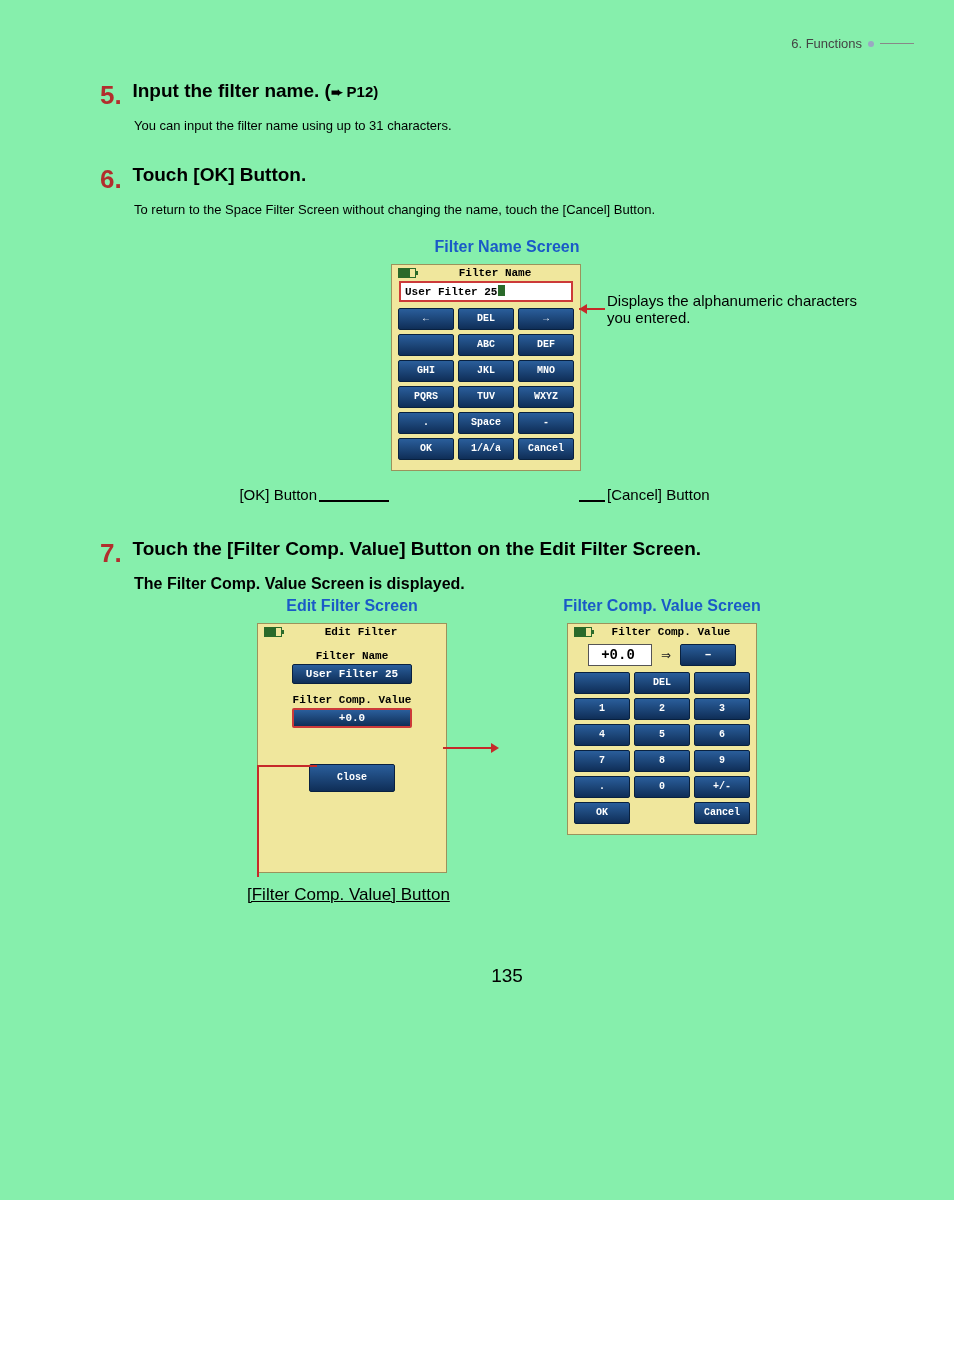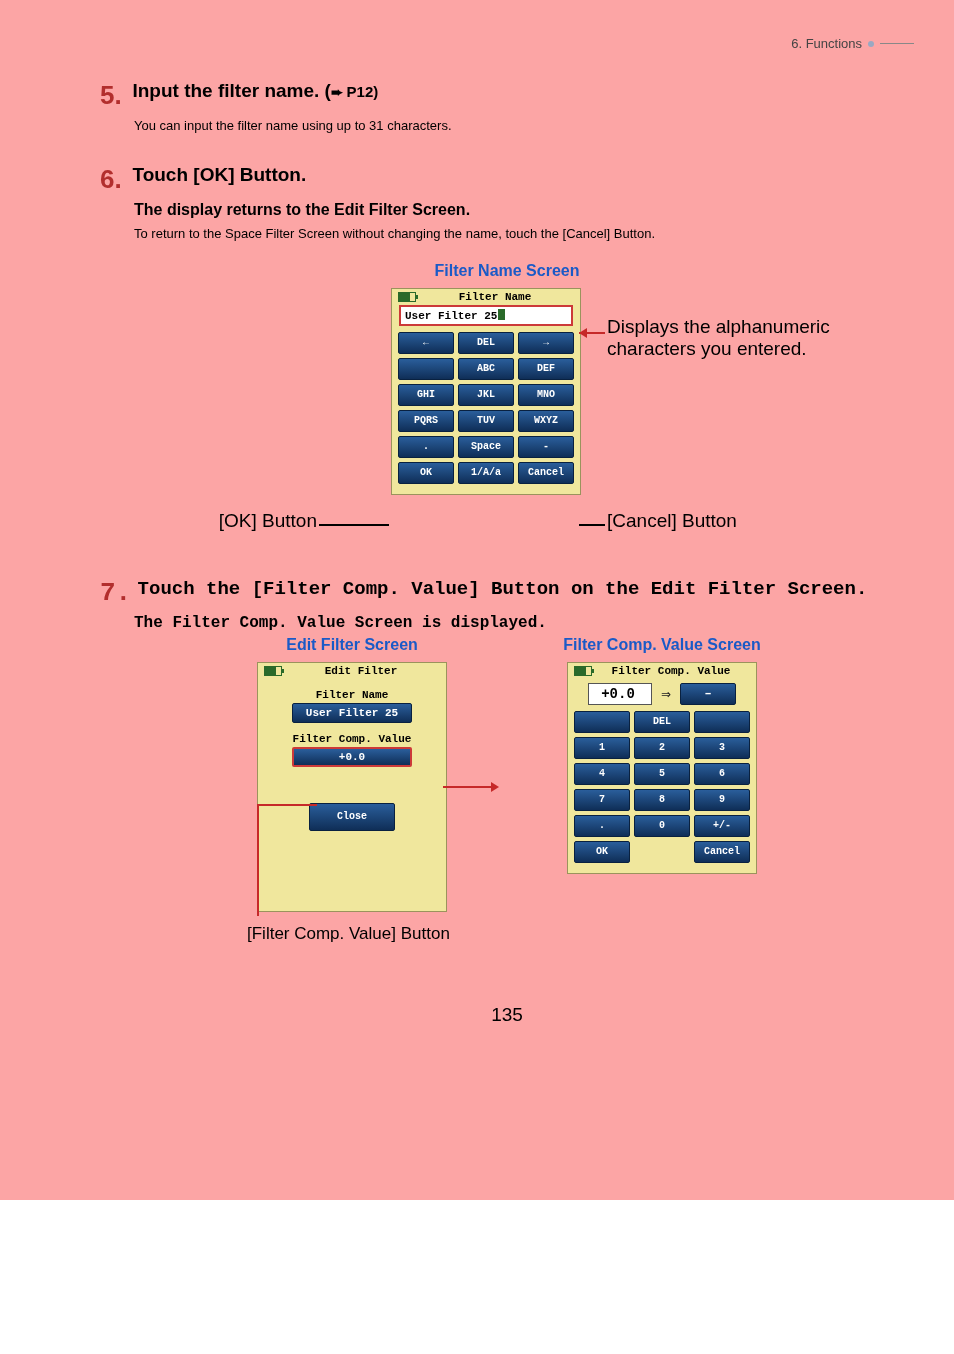--- a/index.html
+++ b/index.html
@@ -4,21 +4,21 @@
 <style>
   * { box-sizing: border-box; margin: 0; padding: 0; }
   body {
     font-family: Arial, Helvetica, sans-serif;
     background: #fff;
     width: 954px;
     margin: 0 auto;
     color: #000;
   }
   .page-band {
-    background: #fca5a5;
+    background: #86efac;
     padding: 24px 40px 40px 100px;
     min-height: 1200px;
     position: relative;
   }
   .header-line {
     position: absolute;
     top: 36px;
     right: 40px;
     font-size: 13px;
     color: #444;
@@ -79,21 +79,21 @@
   .kbtn {
     width:56px; height:22px;
     background: linear-gradient(#2a5e9b,#0f2e57);
     color:#fff; font-family:"Lucida Console","Courier New",monospace;
     font-size:10px; font-weight:bold;
     border:1px solid #092140; border-radius:2px;
     display:flex; align-items:center; justify-content:center;
   }
 
   .annot {
-    font-size:19px; color:#000;
+    font-size:15px; color:#000;
   }
 
   
   .fig1 { position:relative; width: 760px; margin: 0 auto; }
   .fig1 .left-annot {
     position:absolute; left: -10px; top: 222px; text-align:right; width:200px;
   }
   .fig1 .left-line { position:absolute; left:192px; top:236px; width:70px; height:2px; background:#000;}
   .fig1 .panel-wrap { position:absolute; left:264px; top:0; }
   .fig1 .right-annot1 { position:absolute; left:480px; top:28px; width:260px; }
@@ -133,21 +133,21 @@
     width:20px; height:22px; display:flex; align-items:center; justify-content:center;
     font-family:"Lucida Console","Courier New",monospace; color:#222;
   }
   .panel .num-display .dash{
     width:56px; height:22px; background:linear-gradient(#2a5e9b,#0f2e57);
     border:1px solid #092140; border-radius:2px; color:#fff;
     display:flex; align-items:center; justify-content:center;
     font-family:"Lucida Console","Courier New",monospace; font-size:12px; font-weight:bold;
   }
 
-  .below-annot { font-size:17px; margin-top:8px; text-align:right;}
+  .below-annot { font-size:17px; margin-top:8px; text-align:right;text-decoration:underline;}
   .fig2 .col .pointer-line{
     position:absolute; width:2px; background:#c62929;
   }
   .arrow-between{
     position:absolute; top:150px; left:246px; width:54px; height:2px; background:#c62929;
   }
   .arrow-between::after{
     content:""; position:absolute; right:-2px; top:-4px;
     border-top:5px solid transparent; border-bottom:5px solid transparent; border-left:8px solid #c62929;
   }
@@ -170,21 +170,20 @@
 
   <div class="step-block" style="margin-top:56px;">
     <span class="step-num">5.</span>
     <span class="step-title">Input the filter name. (</span><span class="step-ref"><span class="arrow-icon">➨ </span><span>P12)</span></span>
     <div class="step-body">You can input the filter name using up to 31 characters.</div>
   </div>
 
   <div class="step-block" style="margin-top:28px;">
     <span class="step-num">6.</span>
     <span class="step-title">Touch [OK] Button.</span>
-    <div class="step-sub-bold">The display returns to the Edit Filter Screen.</div>
     <div class="step-body">To return to the Space Filter Screen without changing the name, touch the [Cancel] Button.</div>
   </div>
 
   <div class="caption-blue">Filter Name Screen</div>
 
   <div class="fig1">
     <div class="left-annot annot">[OK] Button</div>
     <div class="left-line"></div>
 
     <div class="panel-wrap">
@@ -234,21 +233,21 @@
     <div class="ra1-arrowhead"></div>
     <div class="right-line1"></div>
     <div class="right-annot1 annot">Displays the alphanumeric characters you entered.</div>
 
     <div class="right-line2"></div>
     <div class="right-annot2 annot">[Cancel] Button</div>
 
     <div class="fig1-spacer"></div>
   </div>
 
-  <div class="step-block" style="margin-top:28px;font-family:Liberation Mono, monospace;">
+  <div class="step-block" style="margin-top:12px;">
     <span class="step-num">7.</span>
     <span class="step-title">Touch the [Filter Comp. Value] Button on the Edit Filter Screen.</span>
     <div class="step-sub-bold">The Filter Comp. Value Screen is displayed.</div>
   </div>
 
   <div class="fig2-wrap">
     <div class="fig2">
 
       <div class="col">
         <div class="caption-blue" style="margin-top:0;">Edit Filter Screen</div>

